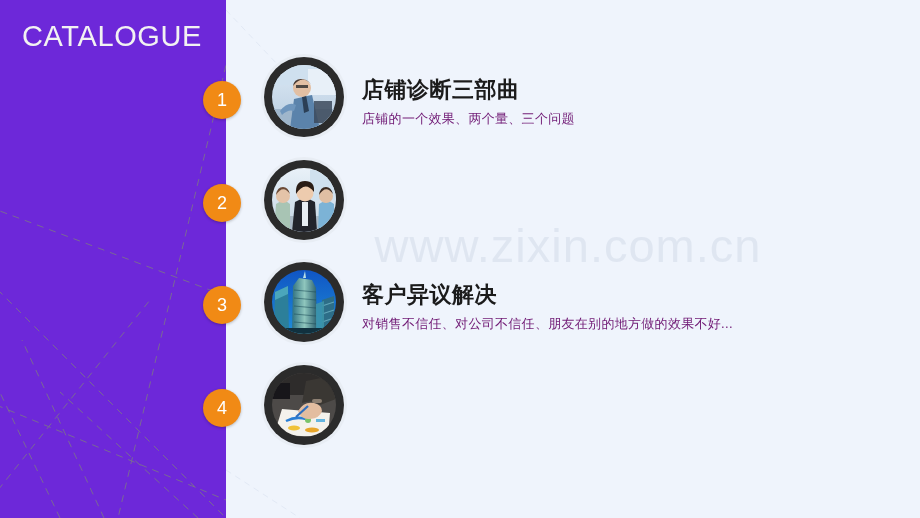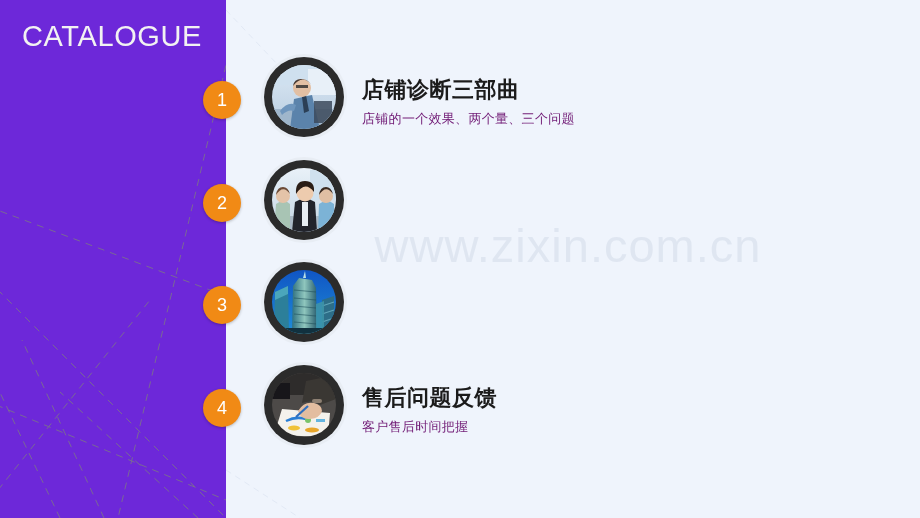--- a/index.html
+++ b/index.html
@@ -290,20 +290,24 @@
 
             <path d="M20 64 L21 16 L27 8 L40 10 L44 18 L45 64 Z" fill="url(#g3t)"></path>
             <path d="M22 20 L44 22 M22 28 L44 30 M22 36 L44 38 M22 44 L44 46 M22 52 L45 54" stroke="#1d4d58" stroke-width="1.1" opacity="0.55"></path>
             <path d="M31 8 L33 1 L34 8 Z" fill="#b9dfe6"></path>
 
             <path d="M44 64 L44 34 L52 31 L52 64 Z" fill="#3d93a8" opacity="0.9"></path>
             <rect x="0" y="58" width="64" height="6" fill="#11313f"></rect>
           </svg>
         </div>
       </div>
+      <div class="texts">
+        <div class="item-head">客户异议解决</div>
+        <div class="item-sub">对销售不信任、对公司不信任、朋友在别的地方做的效果不好...</div>
+      </div>
     </div>
 
     <div class="item item-4">
       <div class="badge">4</div>
       <div class="avatar">
         <div class="ring"></div>
         <div class="photo">
           <svg width="64" height="64" viewBox="0 0 64 64" xmlns="http://www.w3.org/2000/svg">
             <rect width="64" height="64" fill="#4d4a48"></rect>
             <rect x="0" y="0" width="64" height="22" fill="#2e2c2b"></rect>
@@ -317,20 +321,16 @@
             <circle cx="36" cy="47" r="3" fill="#7ac36a"></circle>
             <rect x="44" y="46" width="9" height="3" fill="#64b5e0"></rect>
 
             <path d="M30 30 q10 -4 18 2 L64 26 L64 2 L34 8 Z" fill="#3a3733"></path>
             <path d="M26 38 q6 -10 16 -8 q8 2 8 8 q-2 7 -12 8 q-9 1 -12 -8 Z" fill="#e3bda0"></path>
             <path d="M24 44 l12 -11" stroke="#2f6fbf" stroke-width="2.2"></path>
             <rect x="40" y="26" width="10" height="4" rx="2" fill="#8c7f72"></rect>
           </svg>
         </div>
       </div>
-      <div class="texts">
-        <div class="item-head">售后问题反馈</div>
-        <div class="item-sub">客户售后时间把握</div>
-      </div>
     </div>
 
   </div>
 </div>
 
 </body></html>

